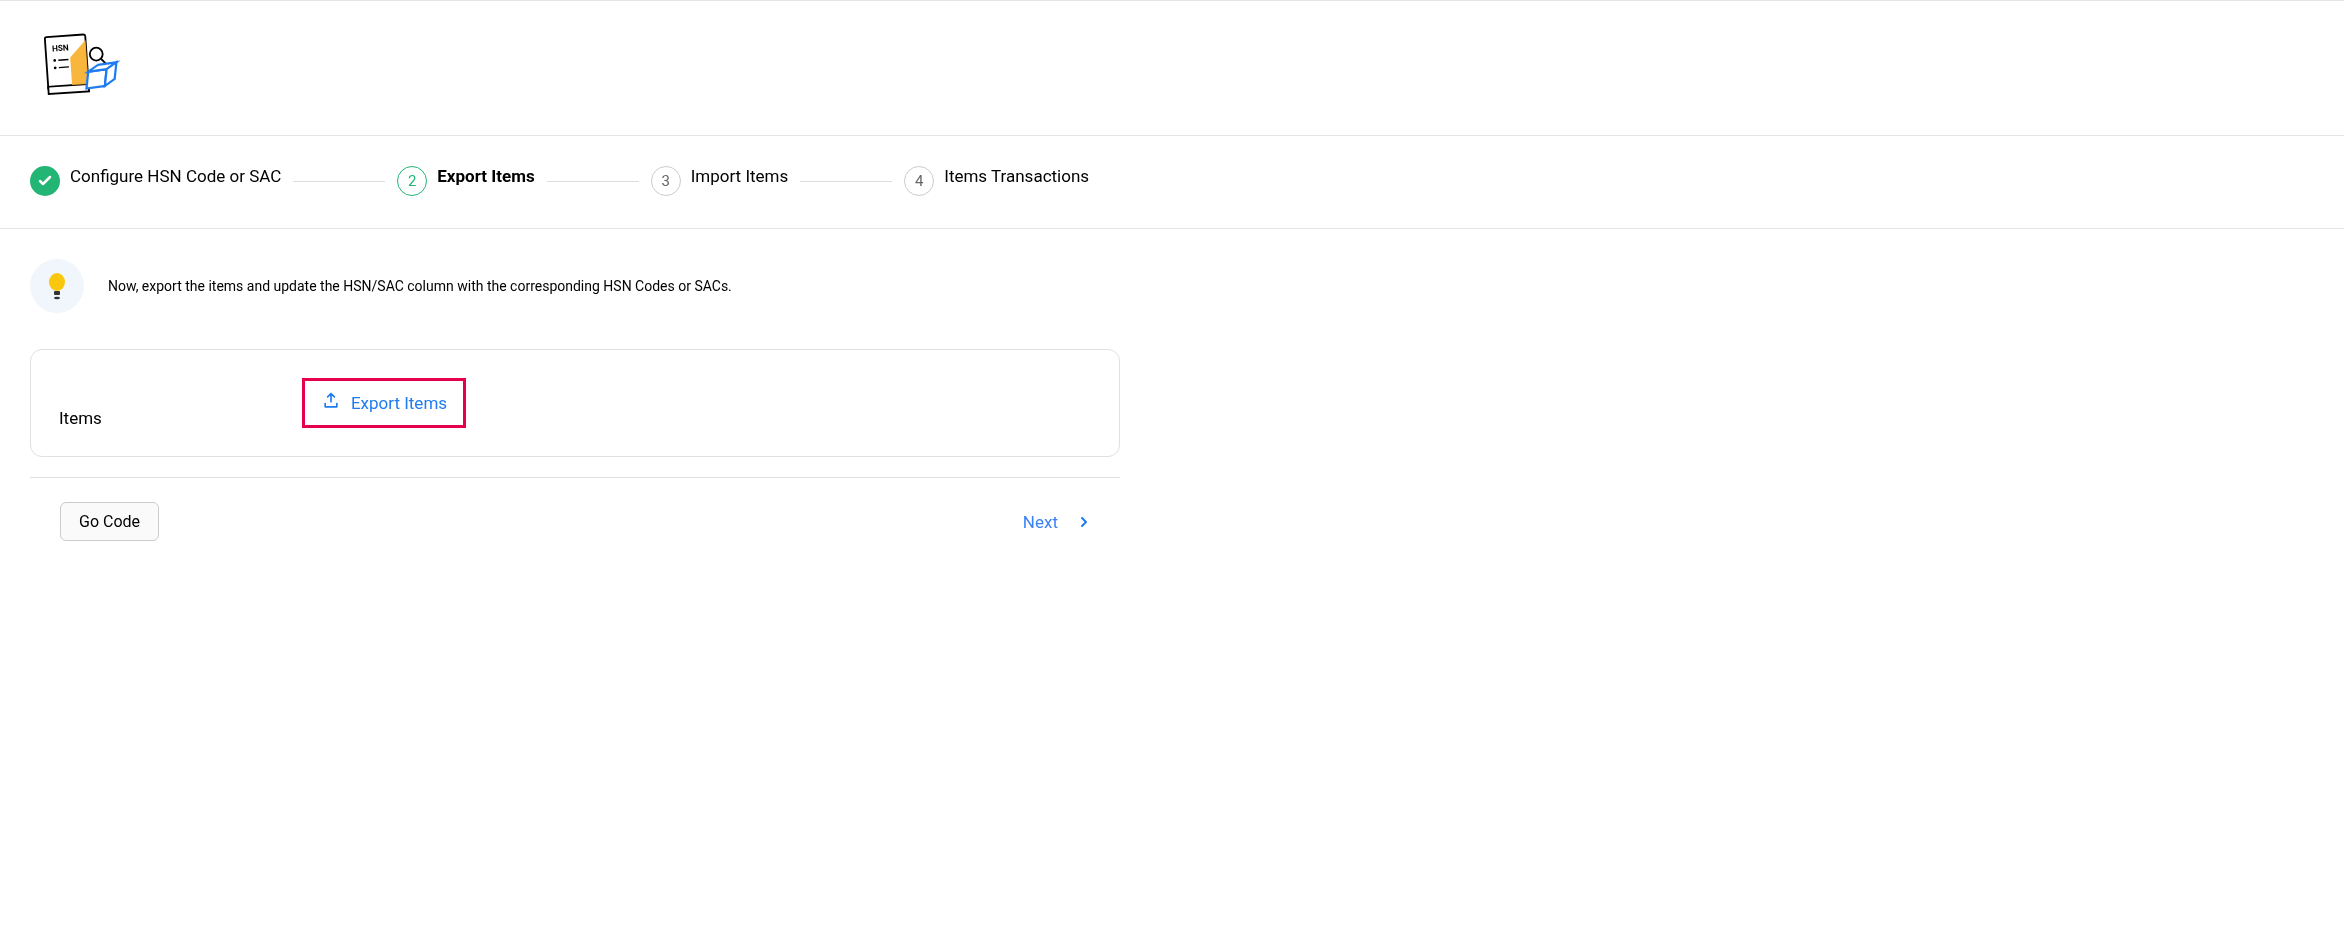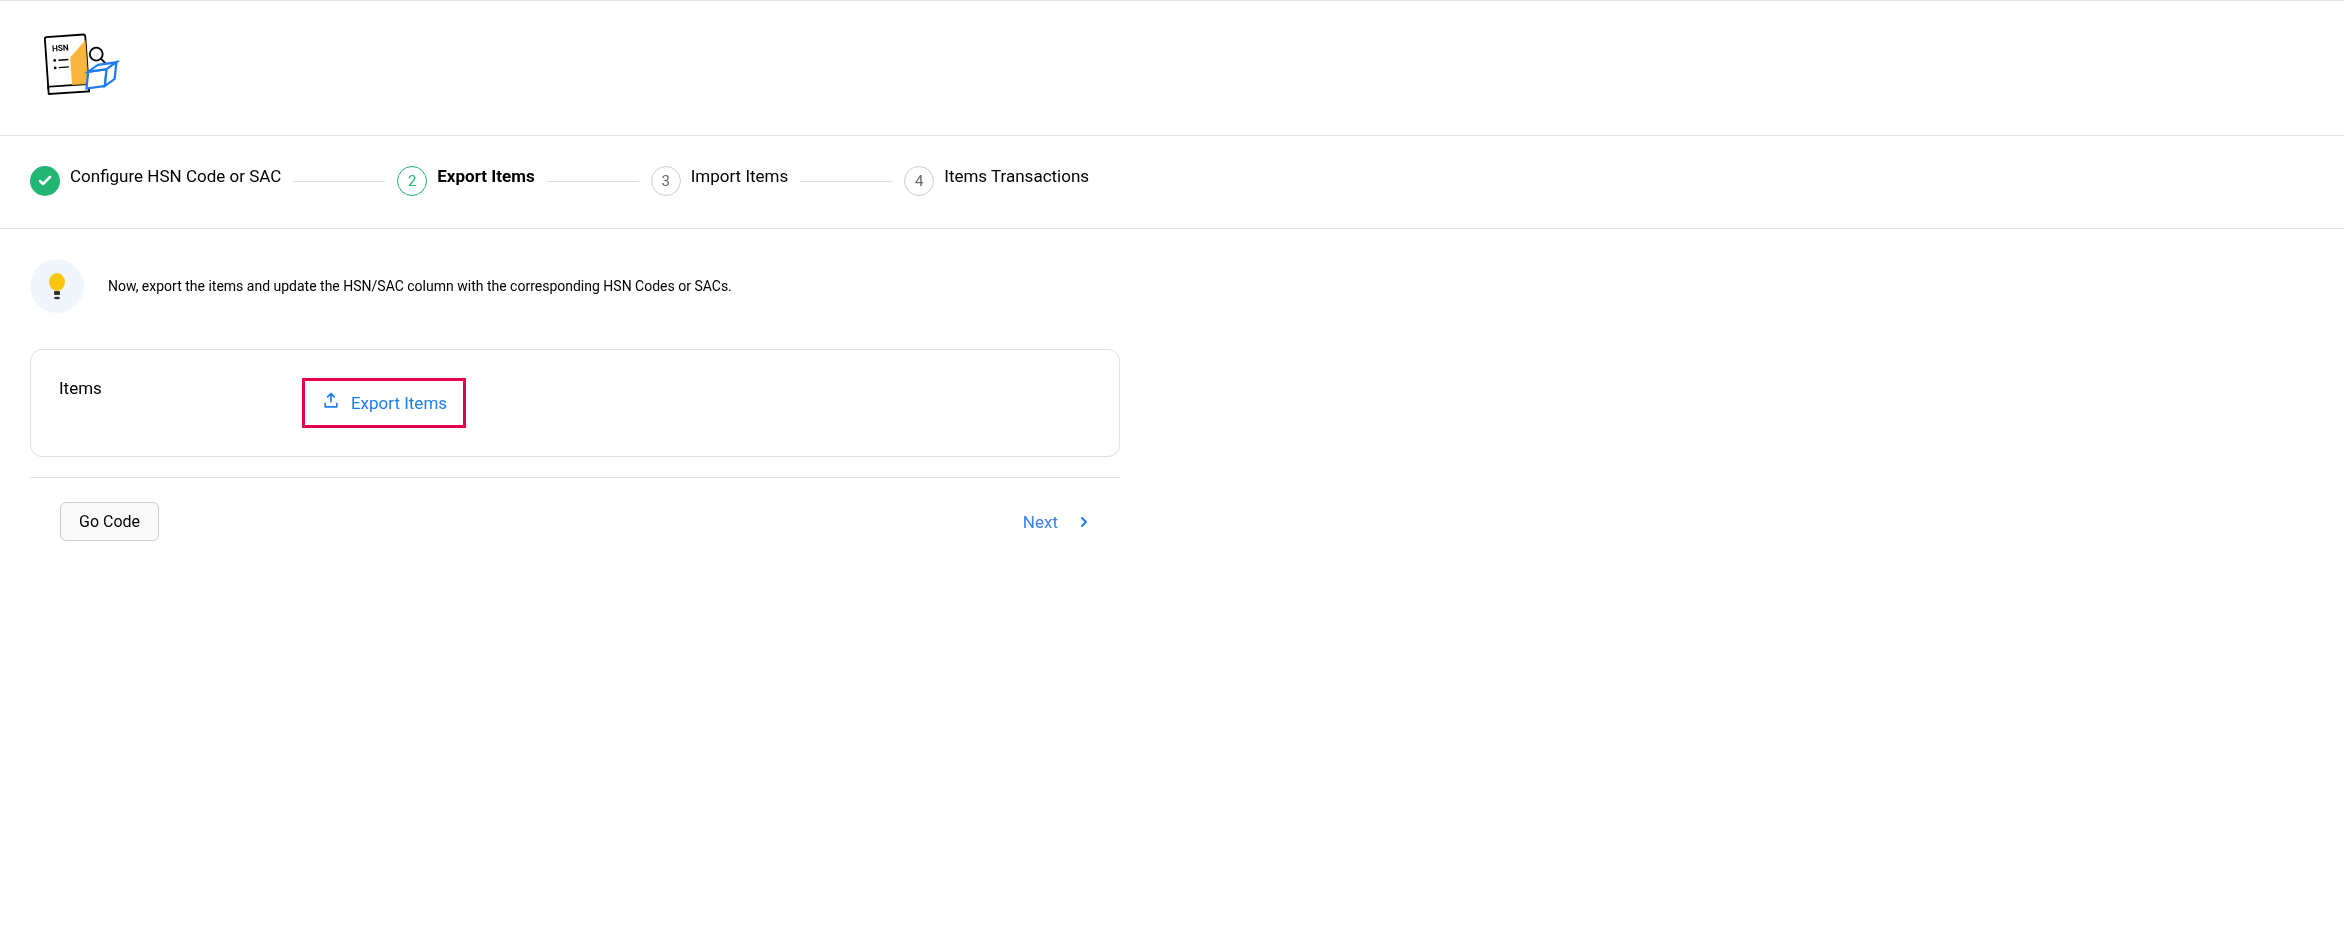--- a/index.html
+++ b/index.html
@@ -111,21 +111,21 @@
       color: #000;
       text-align: right;
     }
 
     .card {
       border: 1px solid #e0e0e0;
       border-radius: 12px;
       padding: 28px 28px;
       max-width: 1090px;
       display: flex;
-      align-items: flex-start;
+      align-items: flex-end;
       gap: 200px;
     }
     .card-label {
       font-size: 17px;
       color: #000;
     }
     .export-wrap {
       border: 3px solid #e6004c;
       padding: 10px 16px;
       display: inline-flex;

